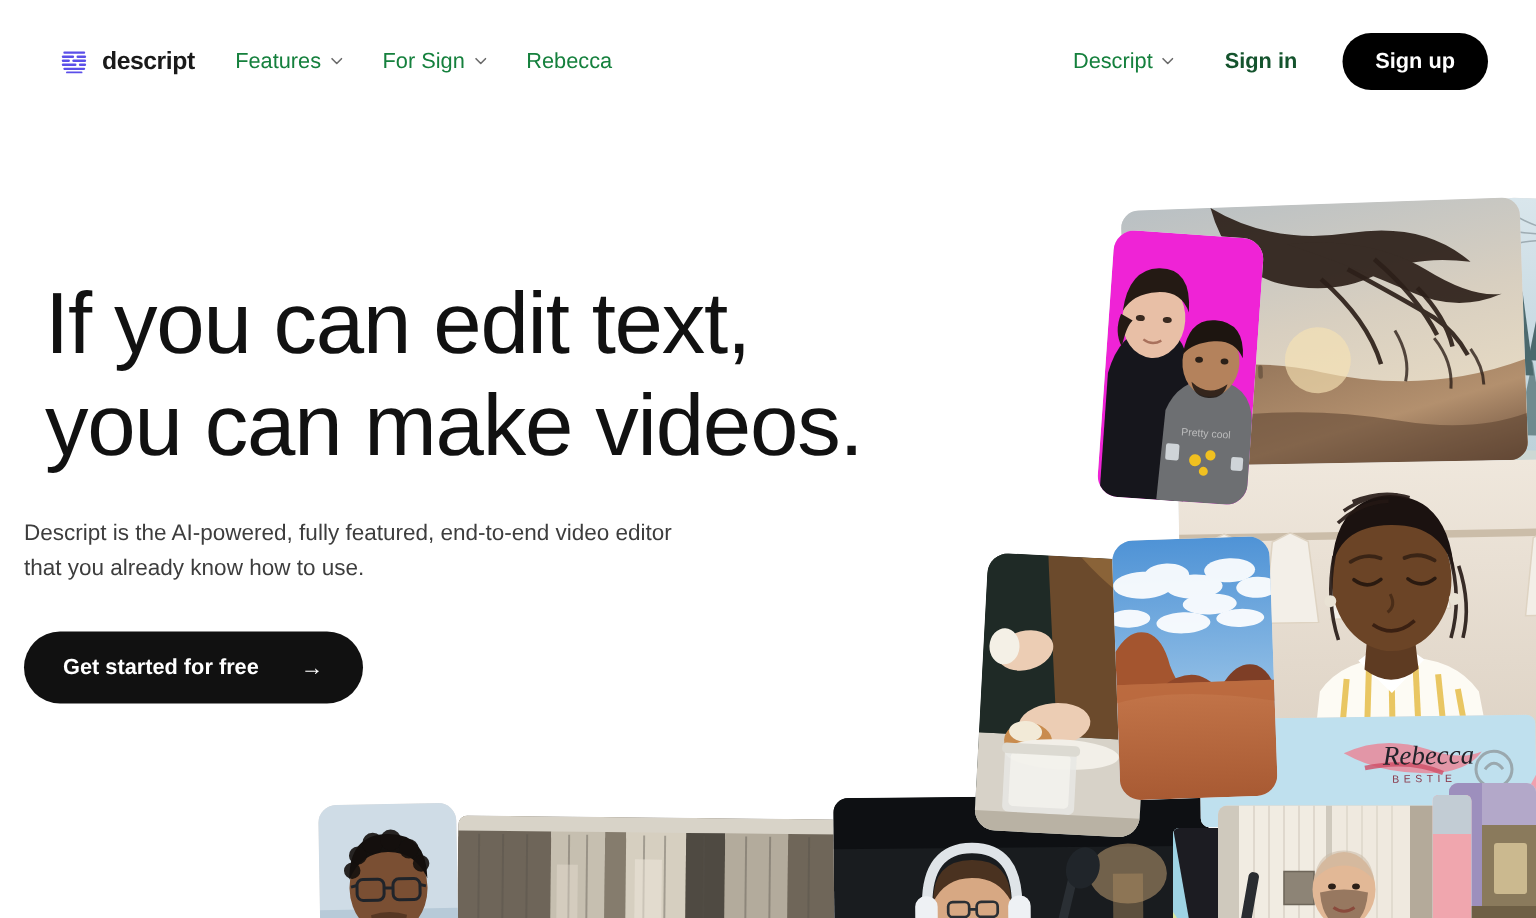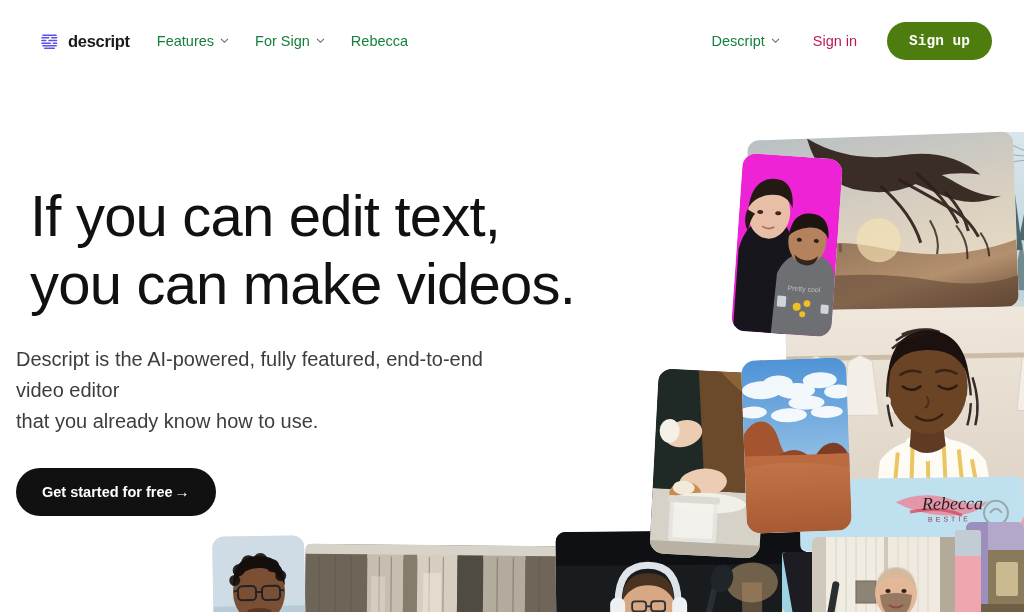--- a/index.html
+++ b/index.html
@@ -78,36 +78,37 @@
   }
   .chev svg { display:block; }
   .nav-right {
     margin-left: auto;
     display: flex;
     align-items: center;
     gap: 4px;
   }
   .signin {
     font-size: 14.5px;
-    color: #be185d;
+    color: #14532d;
     padding: 6px 16px;
     cursor: pointer;
     border-radius: 6px;
+    font-weight: bold;
   }
   .signup {
     font-size: 14.5px;
     font-weight: 700;
     color: #ffffff;
-    background: #4d7c0f;
+    background: #000000;
     border: none;
     border-radius: 999px;
     padding: 11px 22px;
     margin-left: 10px;
     cursor: pointer;
-    font-family: Liberation Mono, monospace;
+    font-family: Liberation Sans, sans-serif;
   }
 
   
   .hero {
     position: absolute;
     top: 168px;
     left: 16px;
     width: 660px;
     z-index: 40;
   }
@@ -116,31 +117,31 @@
     font-family: Liberation Sans, sans-serif;
     font-weight: 400;
     font-size: 58px;
     line-height: 1.17;
     letter-spacing: -0.8px;
     color: #111111;
     white-space: pre-line;
   }
   .hero p.sub {
     margin: 26px 0 0 0;
-    font-size: 20px;
+    font-size: 15px;
     line-height: 1.55;
     color: #3d3d3d;
     max-width: 500px;
     white-space: pre-line;
   }
   .cta {
     margin-top: 31px;
     display: inline-flex;
     align-items: center;
-    gap: 2px;
+    gap: 28px;
     background: #111111;
     color: #ffffff;
     border: none;
     border-radius: 999px;
     padding: 16px 26px;
     font-size: 14.5px;
     font-weight: 700;
     cursor: pointer;
     font-family: "Liberation Sans", sans-serif;
   }

